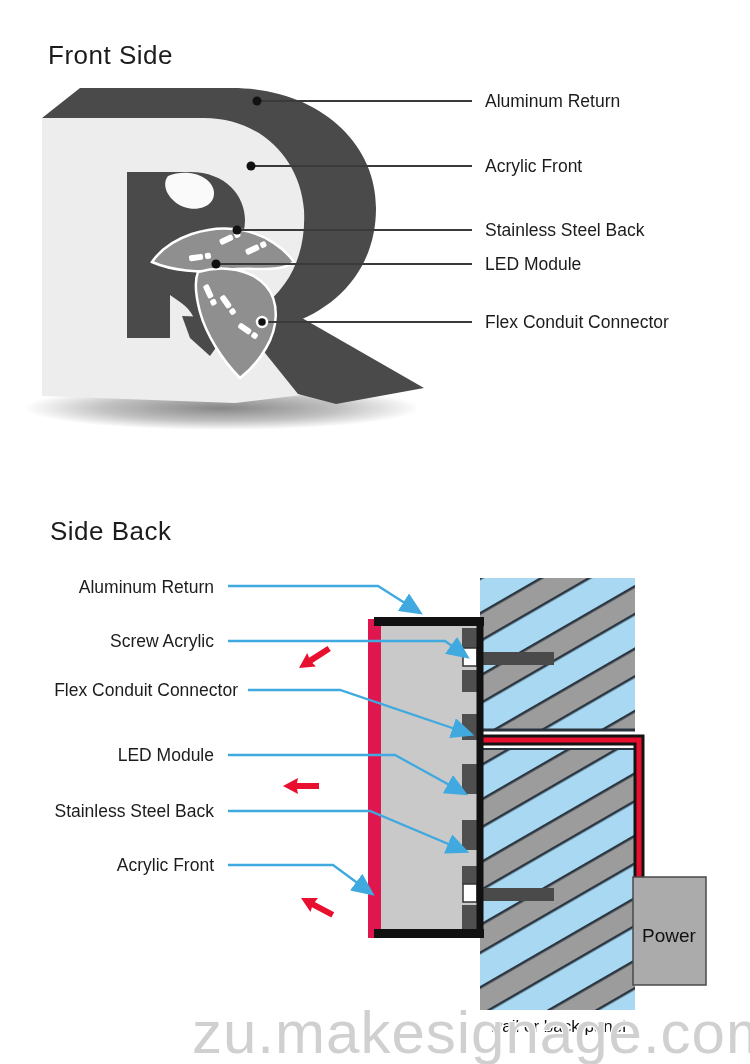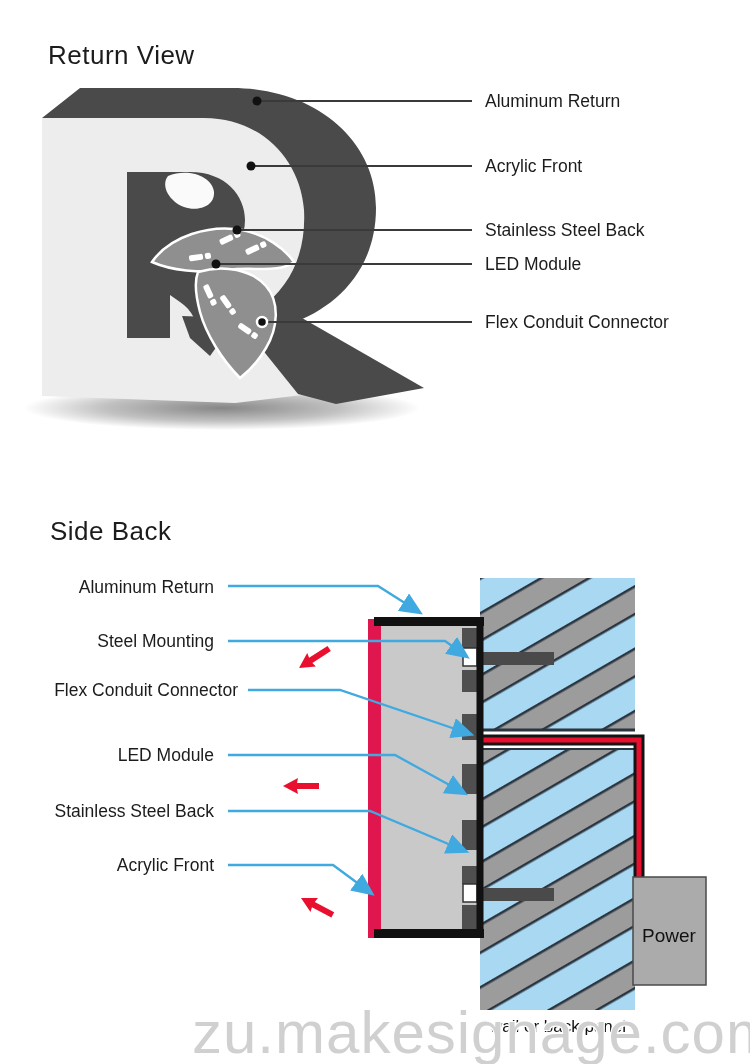--- a/index.html
+++ b/index.html
@@ -139,30 +139,30 @@
         <path d="M248,690 L340,690 L470,734" marker-end="url(#cyanArrow)"></path>
         <path d="M228,755 L395,755 L464,793" marker-end="url(#cyanArrow)"></path>
         <path d="M228,811 L370,811 L465,851" marker-end="url(#cyanArrow)"></path>
         <path d="M228,865 L333,865 L371,893" marker-end="url(#cyanArrow)"></path>
       </g>
 
       <text x="558" y="1032" font-size="17" fill="#111" text-anchor="middle">wall or back panel</text>
     </g>
   </svg>
 
-  <div class="title" style="left:48px;top:40px;">Return View</div>
+  <div class="title" style="left:48px;top:40px;">Front Side</div>
   <div class="title" style="left:50px;top:516px;">Side Back</div>
 
   <div class="flabel" style="top:92px;">Aluminum Return</div>
   <div class="flabel" style="top:157px;">Acrylic Front</div>
   <div class="flabel" style="top:221px;">Stainless Steel Back</div>
   <div class="flabel" style="top:255px;">LED Module</div>
   <div class="flabel" style="top:313px;">Flex Conduit Connector</div>
 
   <div class="slabel w214" style="top:578px;">Aluminum Return</div>
-  <div class="slabel w214" style="top:632px;">Steel Mounting</div>
+  <div class="slabel w214" style="top:632px;">Screw Acrylic</div>
   <div class="slabel w238" style="top:681px;">Flex Conduit Connector</div>
   <div class="slabel w214" style="top:746px;">LED Module</div>
   <div class="slabel w214" style="top:802px;">Stainless Steel Back</div>
   <div class="slabel w214" style="top:856px;">Acrylic Front</div>
 
   <div id="watermark">zu.makesignage.com</div>
 </div>
 
 </body></html>

